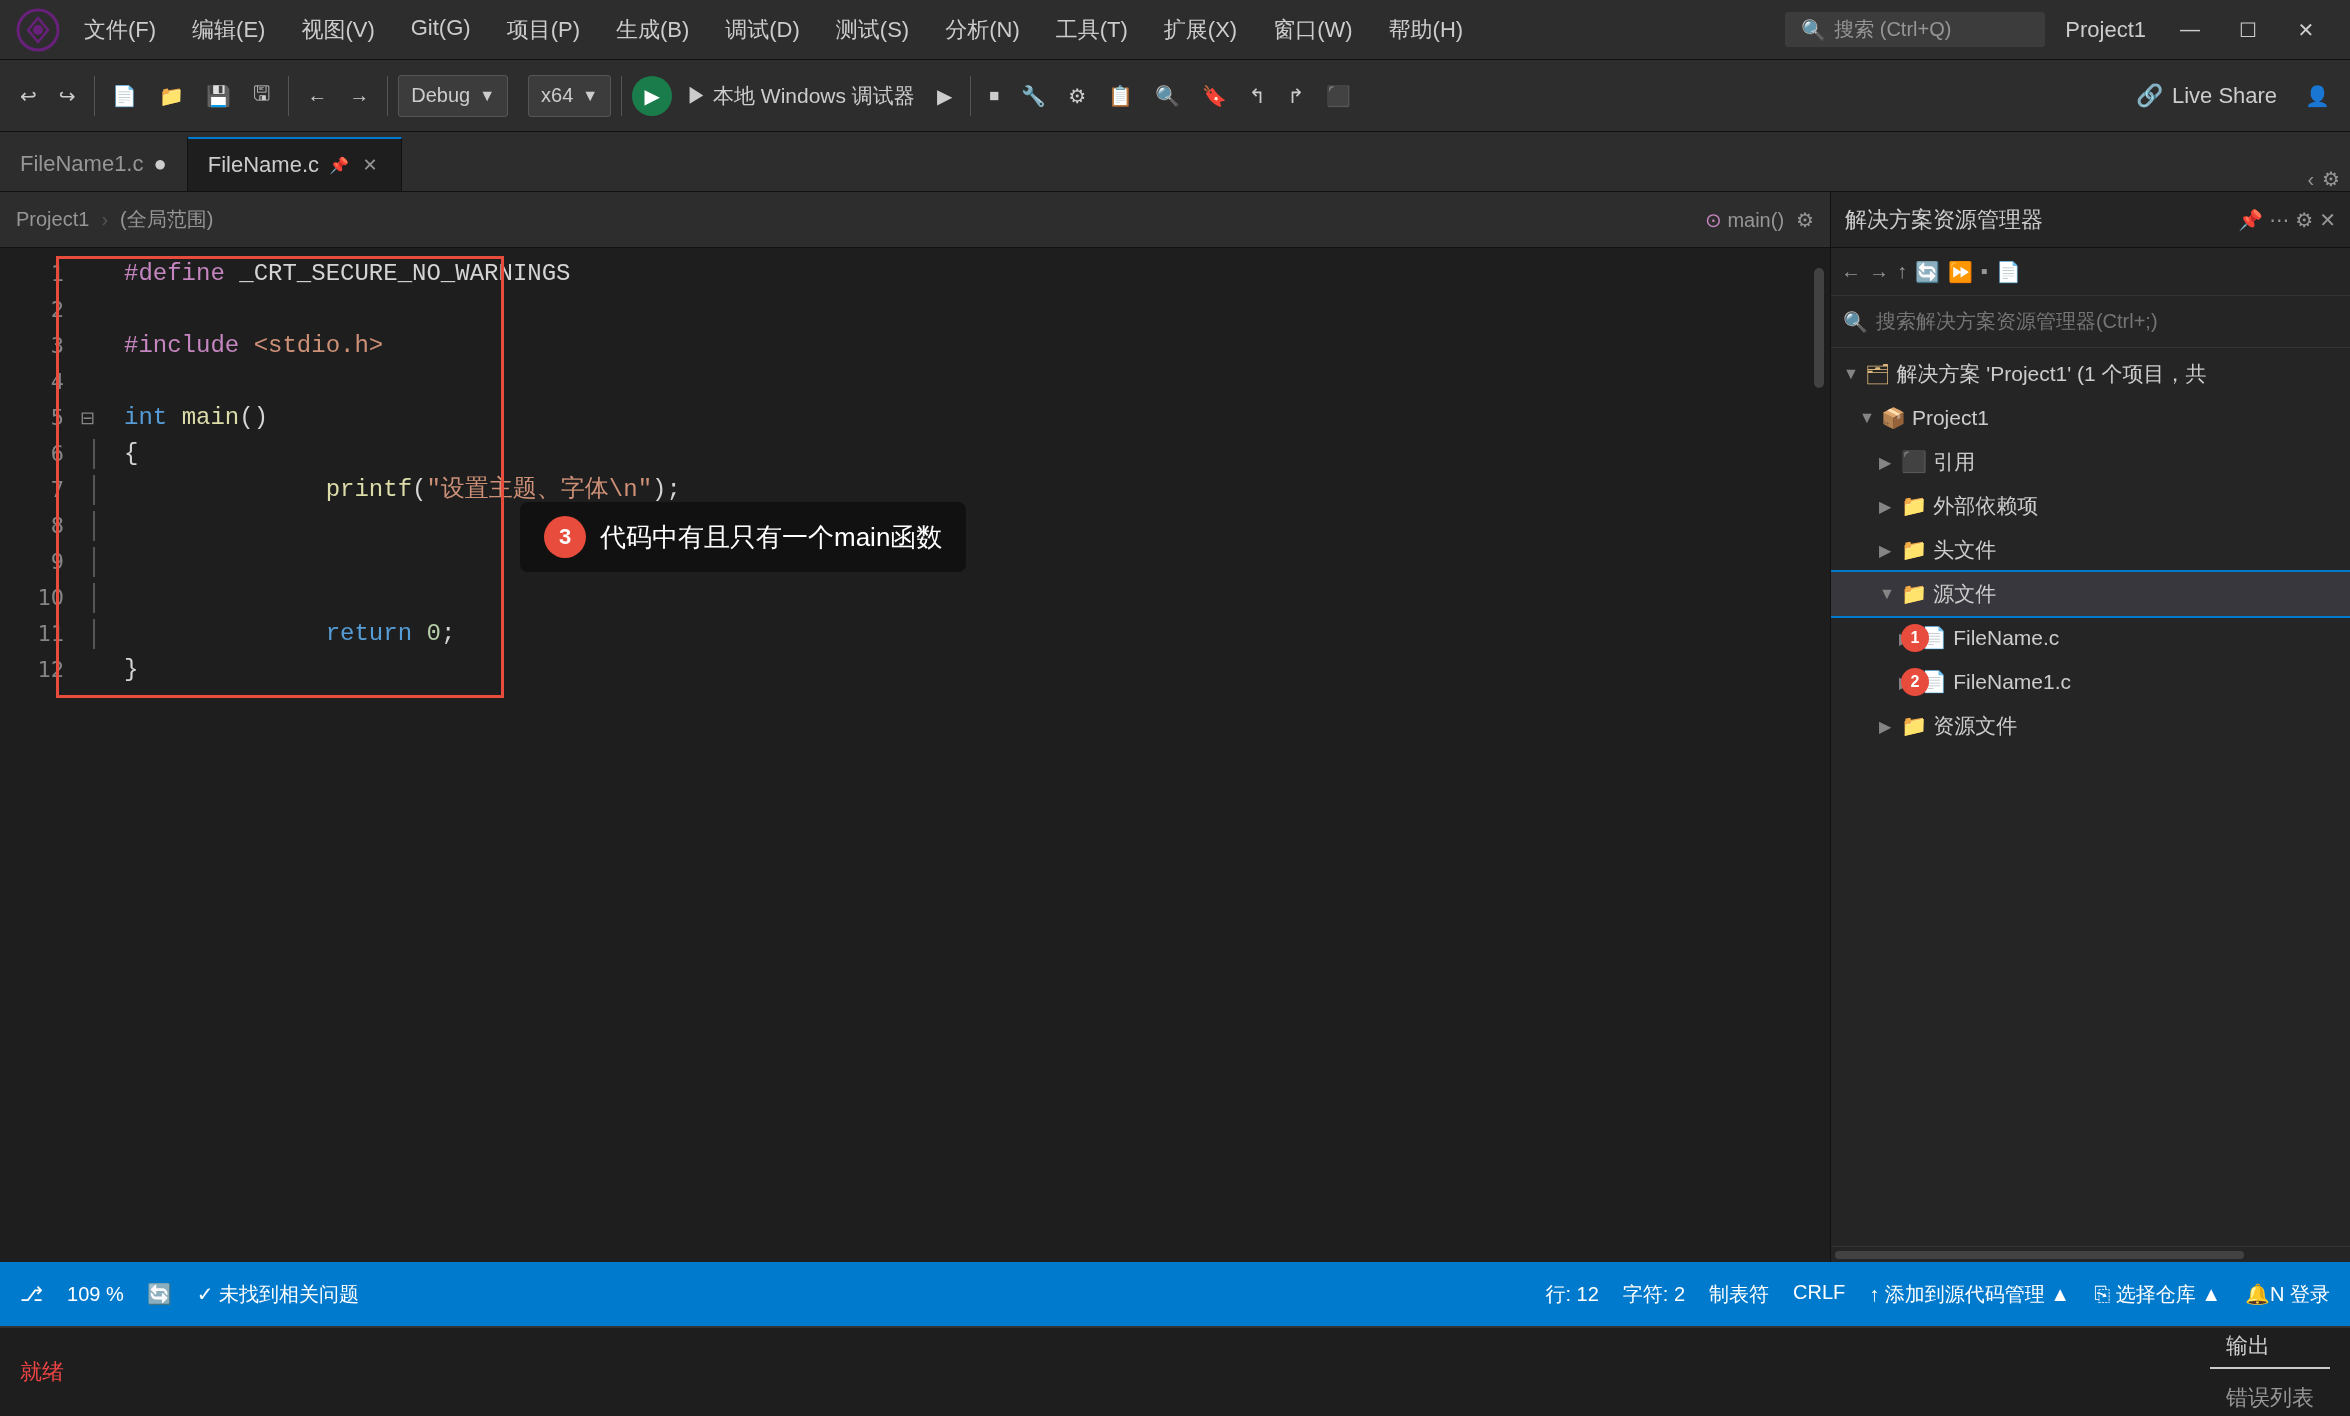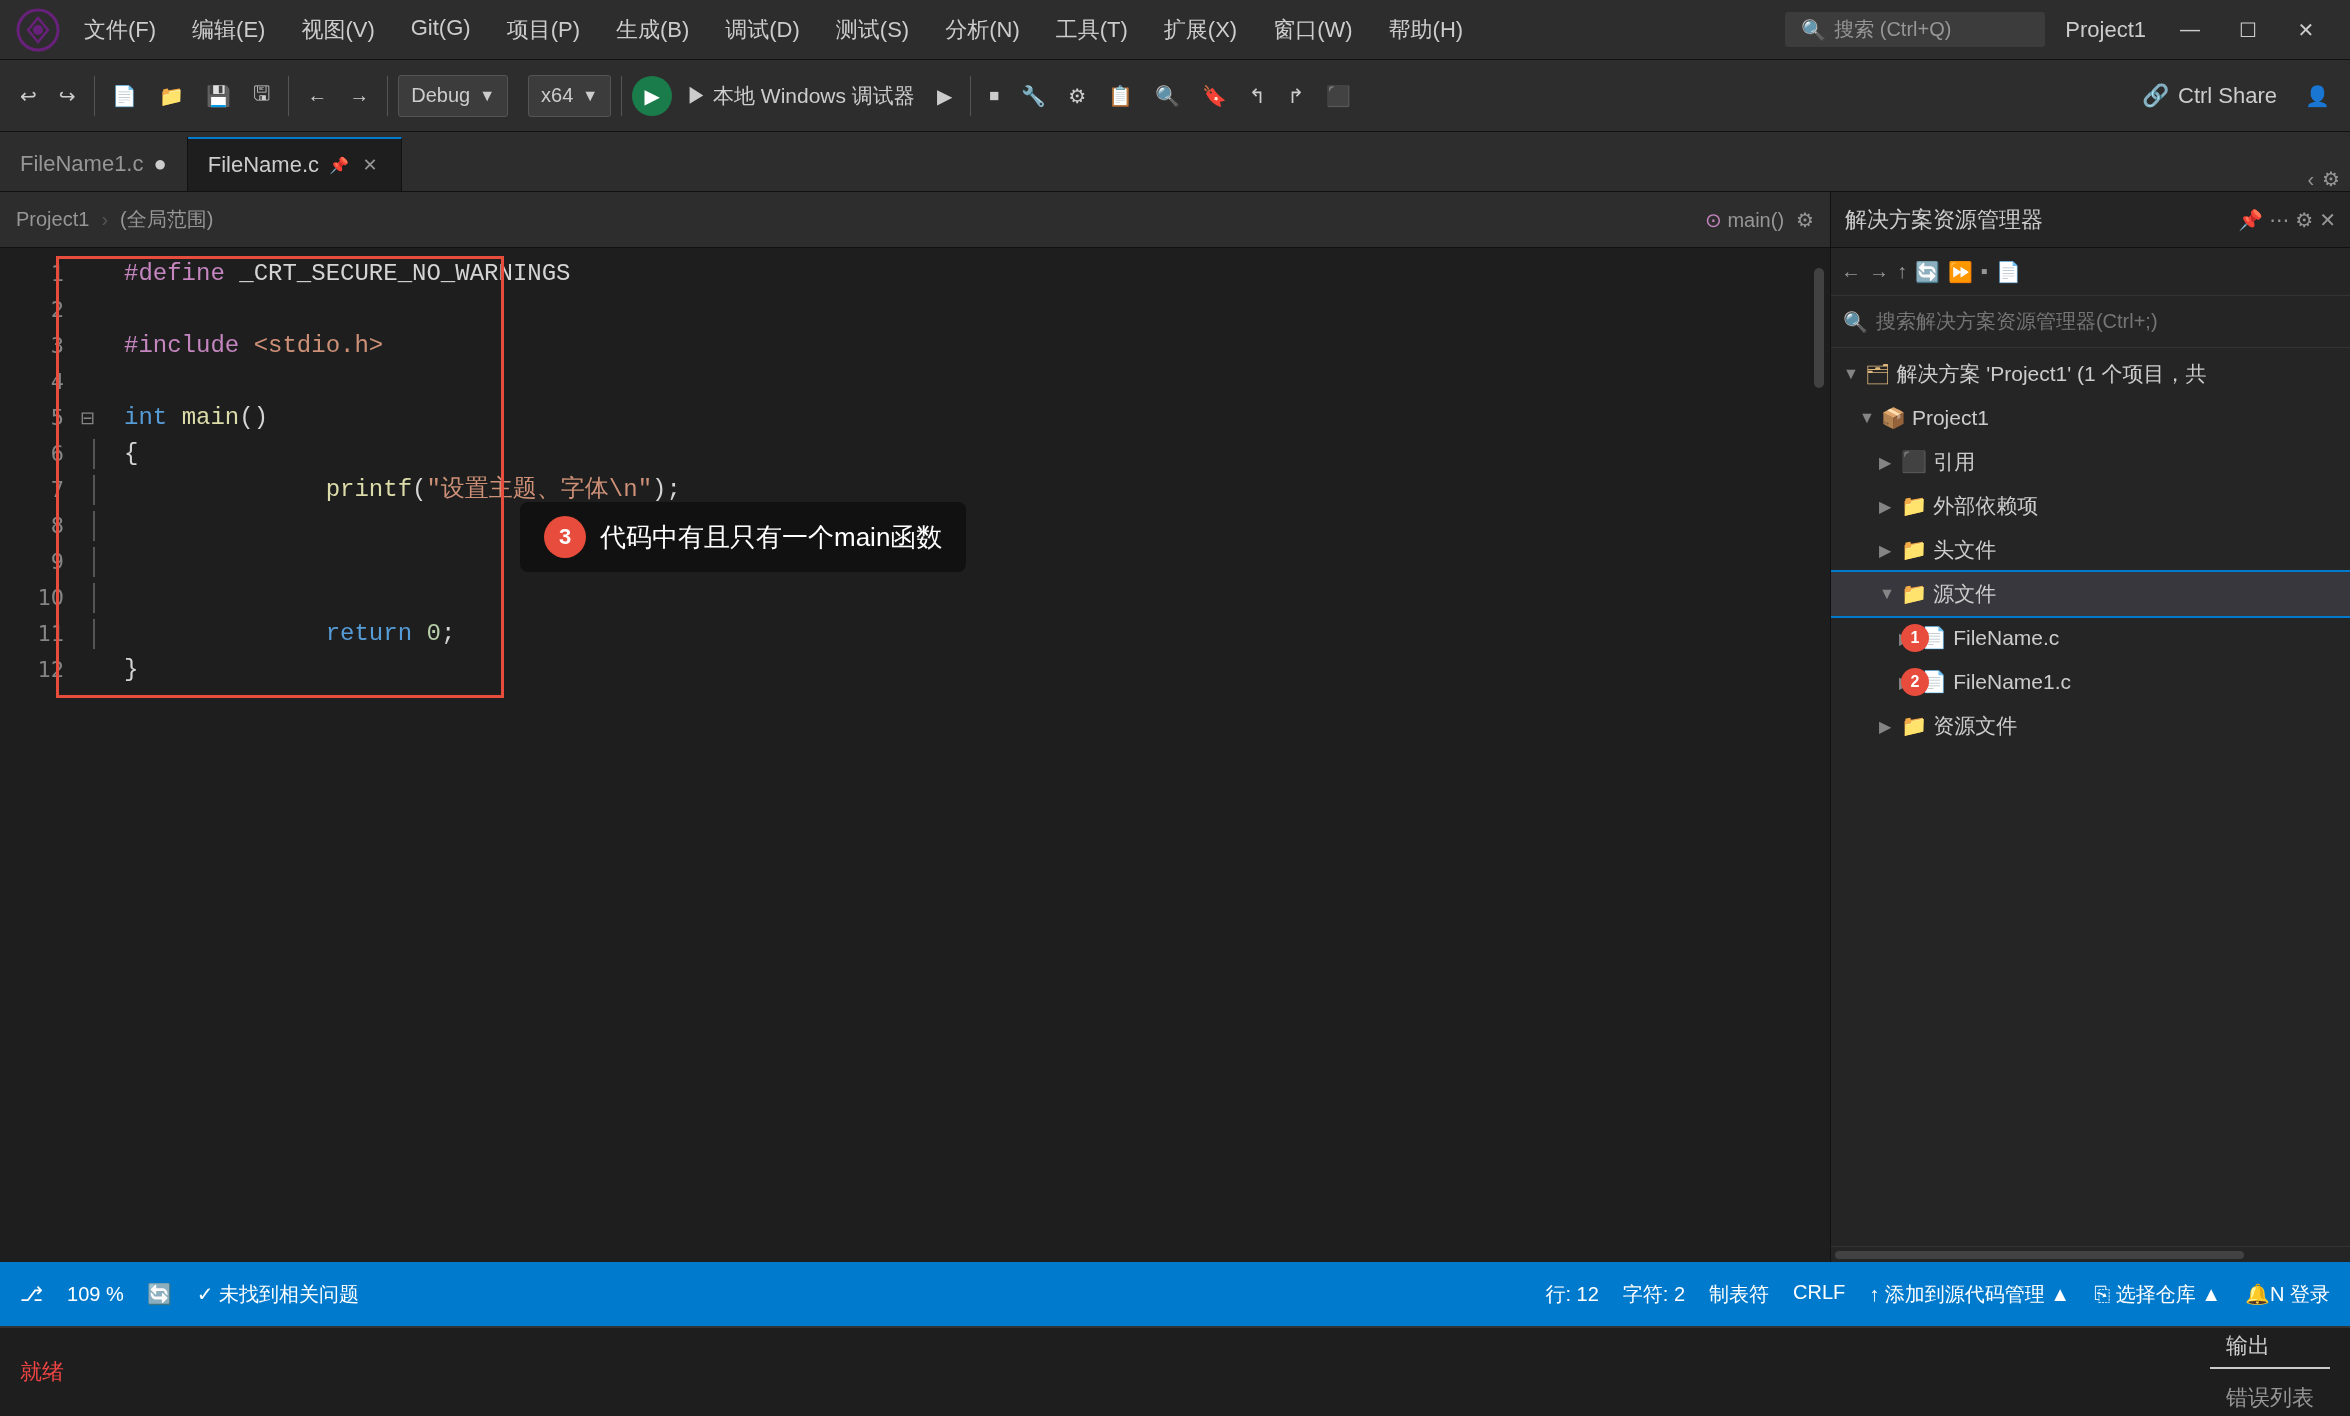--- a/index.html
+++ b/index.html
@@ -491,21 +491,21 @@
   <div class="toolbar-btn">🔍</div>
   <div class="toolbar-btn">🔖</div>
 
   <div class="toolbar-btn">↰</div>
   <div class="toolbar-btn">↱</div>
   <div class="toolbar-btn">⬛</div>
 
   <div style="margin-left:auto;">
     <div class="liveshare-btn">
       <span>🔗</span>
-      <span>Ctrl Share</span>
+      <span>Live Share</span>
     </div>
   </div>
 
   <div class="toolbar-btn">👤</div>
 </div>
 
 <div class="tab-bar">
   <div class="tab">
     <span>FileName1.c</span>
     <span style="color:#cccccc;">●</span>

